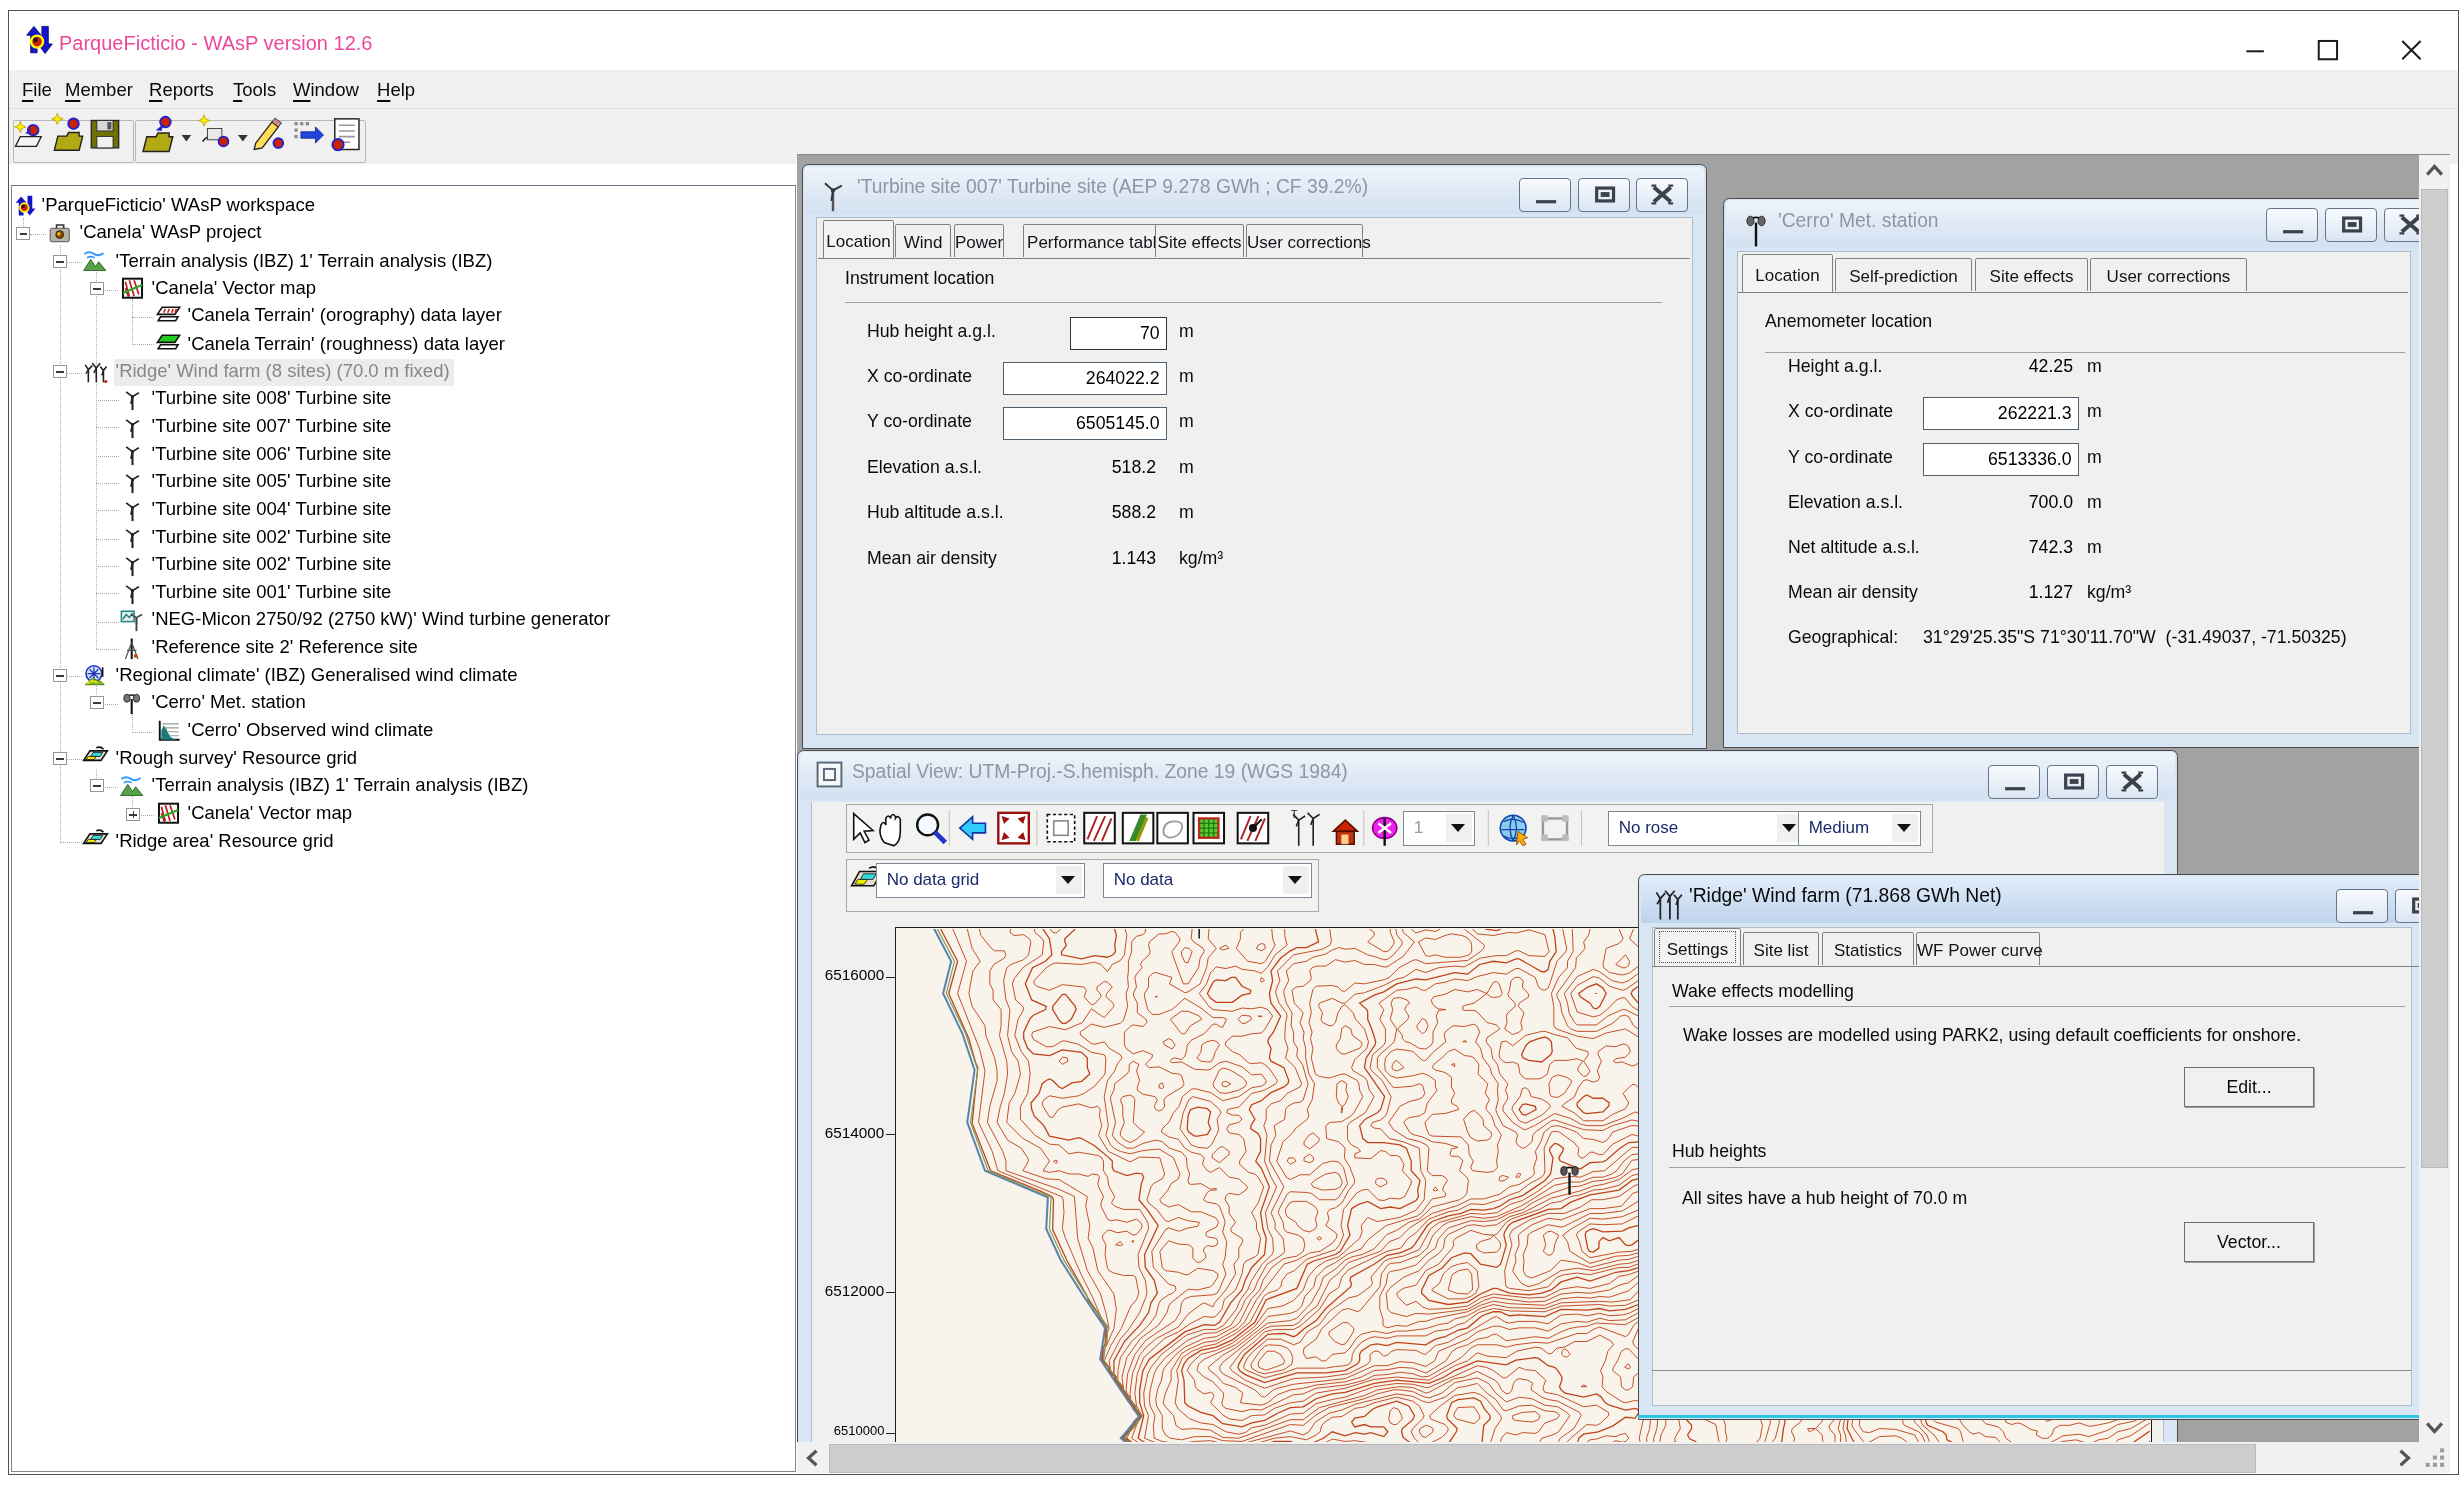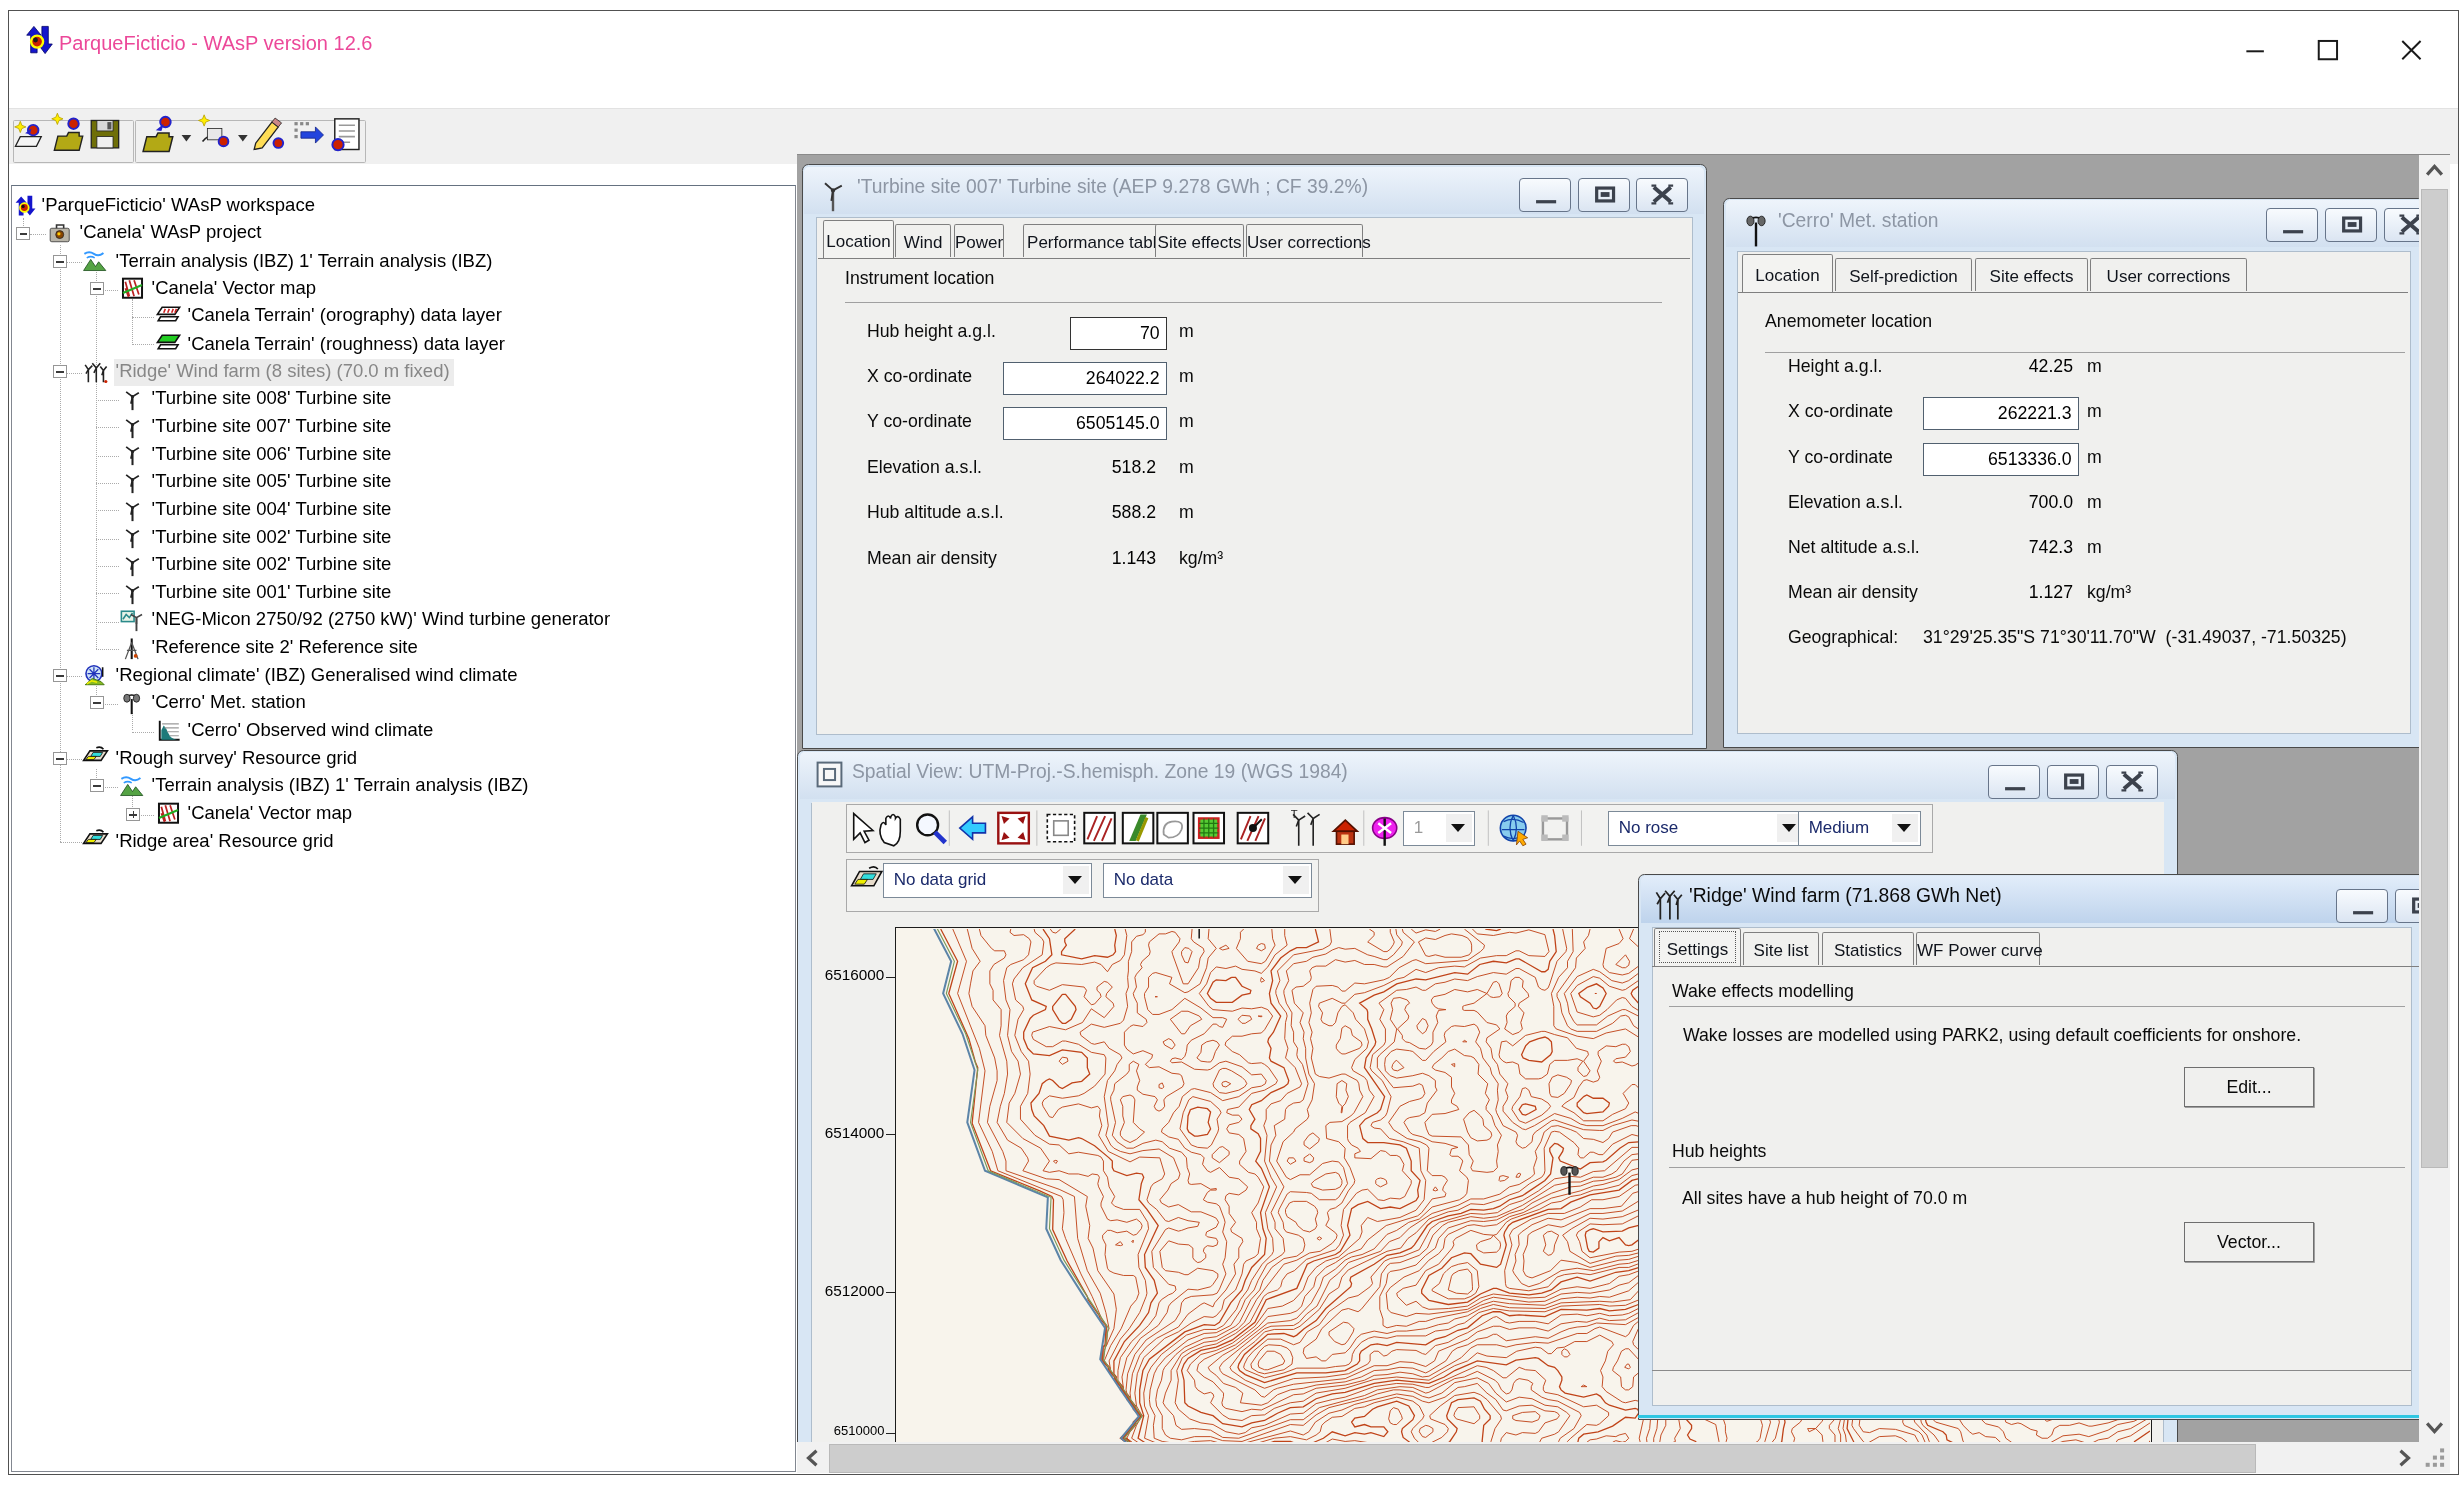--- a/index.html
+++ b/index.html
@@ -55,20 +55,28 @@
 <path d="M35 25 L30 25 L30 3 L22 3 L22 25 L17 25 L26 37 Z" fill="#1515cc" stroke="#000066" stroke-width="1"></path>
 <circle cx="16" cy="22" r="7.5" fill="#cc2200" stroke="#ffff00" stroke-width="3"></circle>
 <circle cx="14" cy="20" r="3" fill="#1a1a1a"></circle>
 </svg>
     <div id="titletext">ParqueFicticio - WAsP version 12.6</div>
     <svg class="abs" style="left:2223px;top:22.6px" width="226" height="35" viewBox="0 0 280 44">
 <path d="M16 23 L38 23" stroke="#1a1a1a" stroke-width="2.5"></path>
 <rect x="107" y="10" width="23" height="23" fill="none" stroke="#1a1a1a" stroke-width="2.5"></rect>
 <path d="M212 10 L235 33 M235 10 L212 33" stroke="#1a1a1a" stroke-width="2.5"></path>
 </svg>
+    <div id="menubar">
+      <div class="menuitem" style="left:13px"><u>F</u>ile</div>
+      <div class="menuitem" style="left:56px"><u>M</u>ember</div>
+      <div class="menuitem" style="left:140px"><u>R</u>eports</div>
+      <div class="menuitem" style="left:224px"><u>T</u>ools</div>
+      <div class="menuitem" style="left:284px"><u>W</u>indow</div>
+      <div class="menuitem" style="left:368px"><u>H</u>elp</div>
+    </div>
     <div id="toolbar">
       <div class="tbbox" style="left:4px;width:121px"></div>
       <div class="tbbox" style="left:126px;width:231px"></div>
       <svg class="abs" style="left:0;top:0" width="379" height="56" viewBox="0 0 470 69">
         <g>
           <path d="M14 15 L16 20 L21 22 L16 24 L14 29 L12 24 L7 22 L12 20 Z" fill="#ffee00" stroke="#b8a000" stroke-width="1"></path>
           <path d="M8 46 L14 34 L40 34 L34 46 Z" fill="#f4f4f4" stroke="#222" stroke-width="1.6"></path>
           <circle cx="30" cy="26" r="6.5" fill="#cc2200" stroke="#2222cc" stroke-width="2.4"></circle>
           <path d="M20 30 l8 -6 l-2 7" fill="#2222cc"></path>
         </g>
@@ -552,21 +560,21 @@
       <div class="combo" style="left:1001px;top:656px;width:123px;height:35px;z-index:11">
         <span class="combotext">Medium</span>
         <span class="comboarr"></span>
       </div>
       <svg class="abs" style="left:53px;top:710px;z-index:11" width="35" height="32" viewBox="0 0 44 40">
 <path d="M12 8 L40 8 L30 26 L2 26 Z" fill="#e8ddcc" stroke="#111" stroke-width="2"></path>
         <path d="M17 11 L33 11 L29 18 L13 18 Z" fill="#33dddd" stroke="#111"></path>
         <path d="M10 18 L22 18 L18 24 L6 24 Z" fill="#eeee00" stroke="#111"></path>
         <path d="M24 4 Q31 0 35 5" stroke="#111" stroke-width="2" fill="none"></path>
       </svg>
-      <div class="combo" style="left:86px;top:708px;width:209px;height:35px;z-index:11">
+      <div class="combo" style="left:79px;top:708px;width:209px;height:35px;z-index:11">
         <span class="combotext">No data grid</span>
         <span class="comboarr"></span>
       </div>
       <div class="combo" style="left:306px;top:708px;width:209px;height:35px;z-index:11">
         <span class="combotext">No data</span>
         <span class="comboarr"></span>
       </div>
       <div class="rval" style="left:6.4px;top:811px;width:81px;font-size:15.3px;z-index:10">6516000</div>
       <div class="abs" style="left:89px;top:822px;width:8.9px;height:1.6px;background:#222;z-index:10"></div>
       <div class="rval" style="left:6.4px;top:969px;width:81px;font-size:15.3px;z-index:10">6514000</div>

